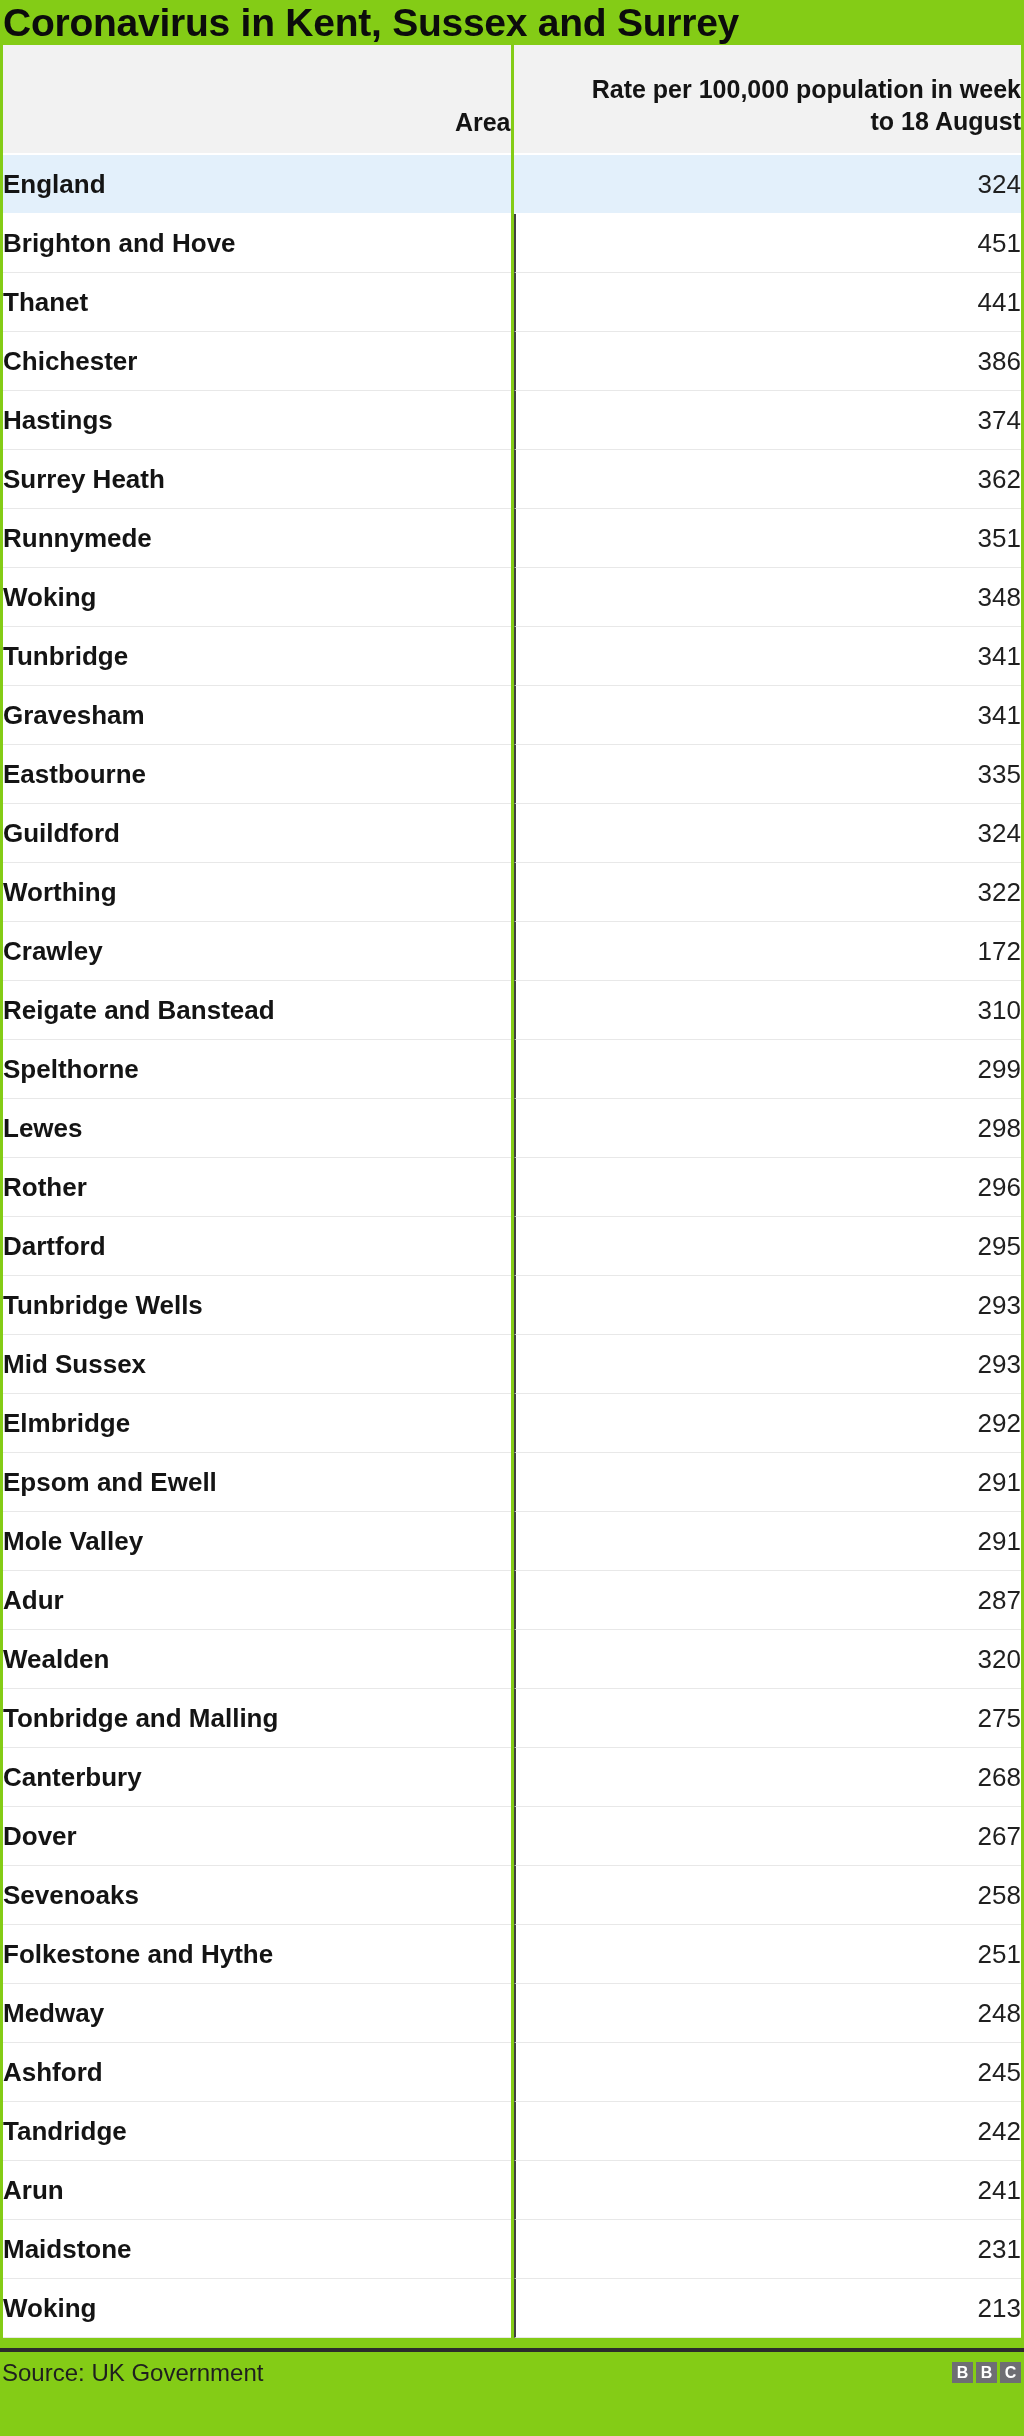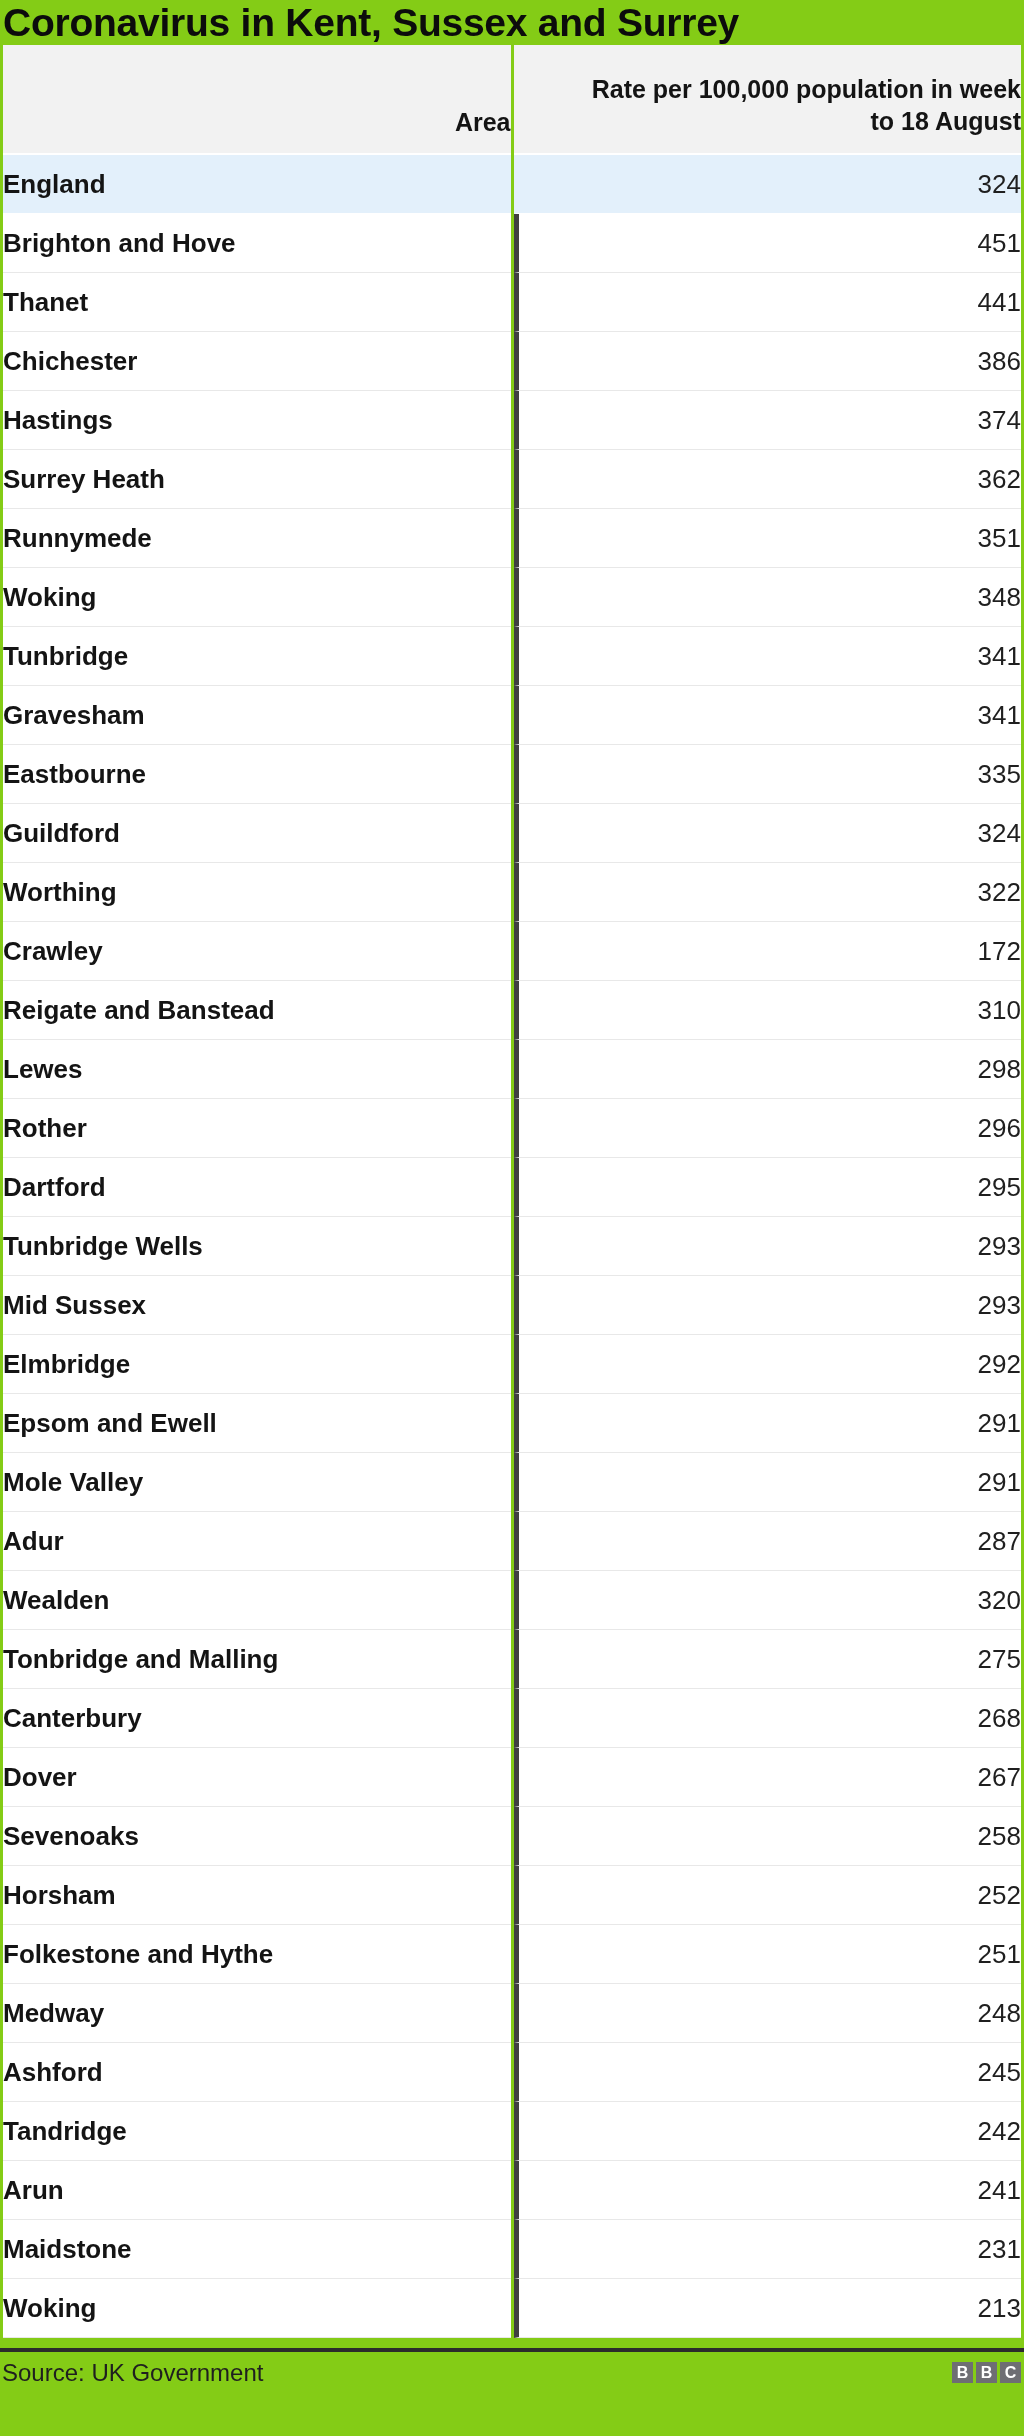--- a/index.html
+++ b/index.html
@@ -65,21 +65,21 @@
     font-weight: bold;
     text-align: left;
     padding-left: 22px;
     color: #141414;
   }
   td.rate-cell {
     font-weight: normal;
     text-align: right;
     padding-right: 20px;
     color: #1f1f1f;
-    border-left: 5px solid #404040;
+    border-left: 2px solid #404040;
   }
   tr.highlight td {
     background: #e3f0fb;
     border-bottom-color: #ffffff;
   }
   tr.highlight td.rate-cell {
     border-left-color: transparent;
   }
   .bottom-rule {
     margin-top: 10px;
@@ -202,20 +202,24 @@
   <tr>
     <td class="area-cell">Crawley</td>
     <td class="rate-cell">172</td>
   </tr>
 
   <tr>
     <td class="area-cell">Reigate and Banstead</td>
     <td class="rate-cell">310</td>
   </tr>
 
+  <tr>
+    <td class="area-cell">Spelthorne</td>
+    <td class="rate-cell">299</td>
+  </tr>
 
   <tr>
     <td class="area-cell">Lewes</td>
     <td class="rate-cell">298</td>
   </tr>
 
   <tr>
     <td class="area-cell">Rother</td>
     <td class="rate-cell">296</td>
   </tr>
@@ -273,24 +277,20 @@
   <tr>
     <td class="area-cell">Dover</td>
     <td class="rate-cell">267</td>
   </tr>
 
   <tr>
     <td class="area-cell">Sevenoaks</td>
     <td class="rate-cell">258</td>
   </tr>
 
-  <tr>
-    <td class="area-cell">Horsham</td>
-    <td class="rate-cell">252</td>
-  </tr>
 
   <tr>
     <td class="area-cell">Folkestone and Hythe</td>
     <td class="rate-cell">251</td>
   </tr>
 
   <tr>
     <td class="area-cell">Medway</td>
     <td class="rate-cell">248</td>
   </tr>

